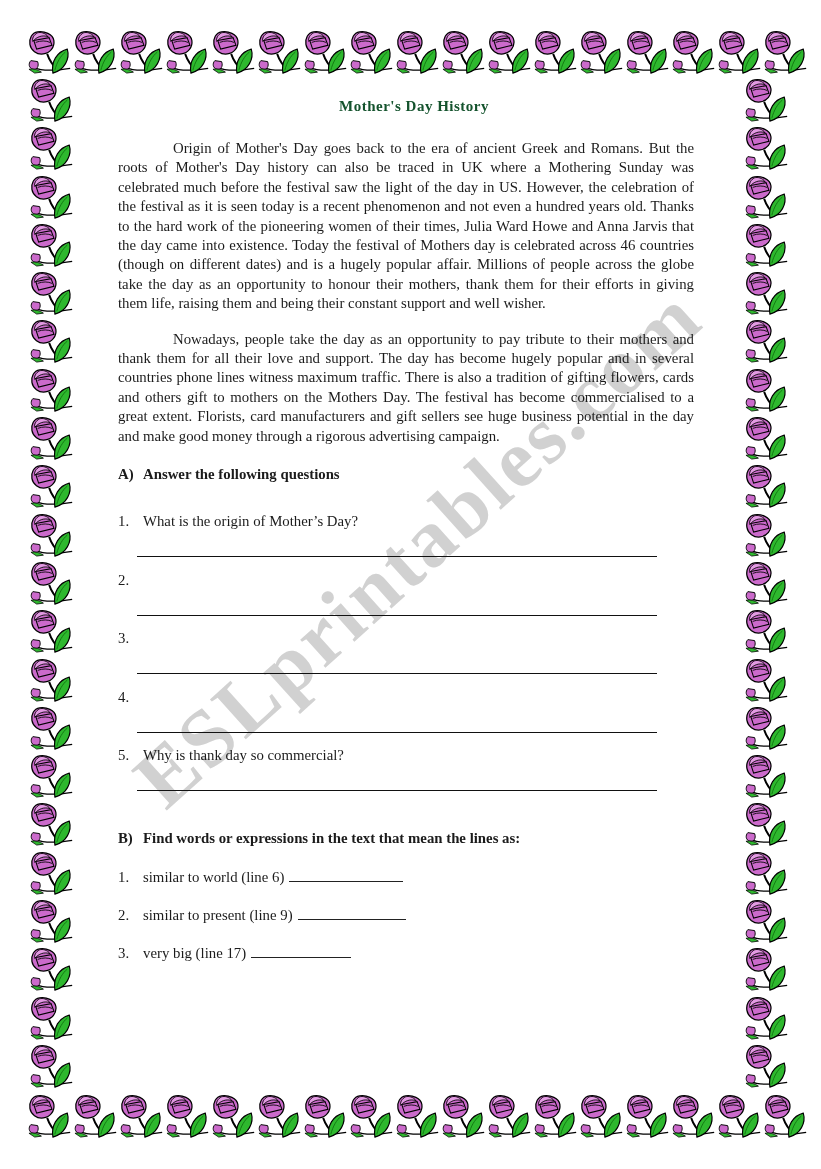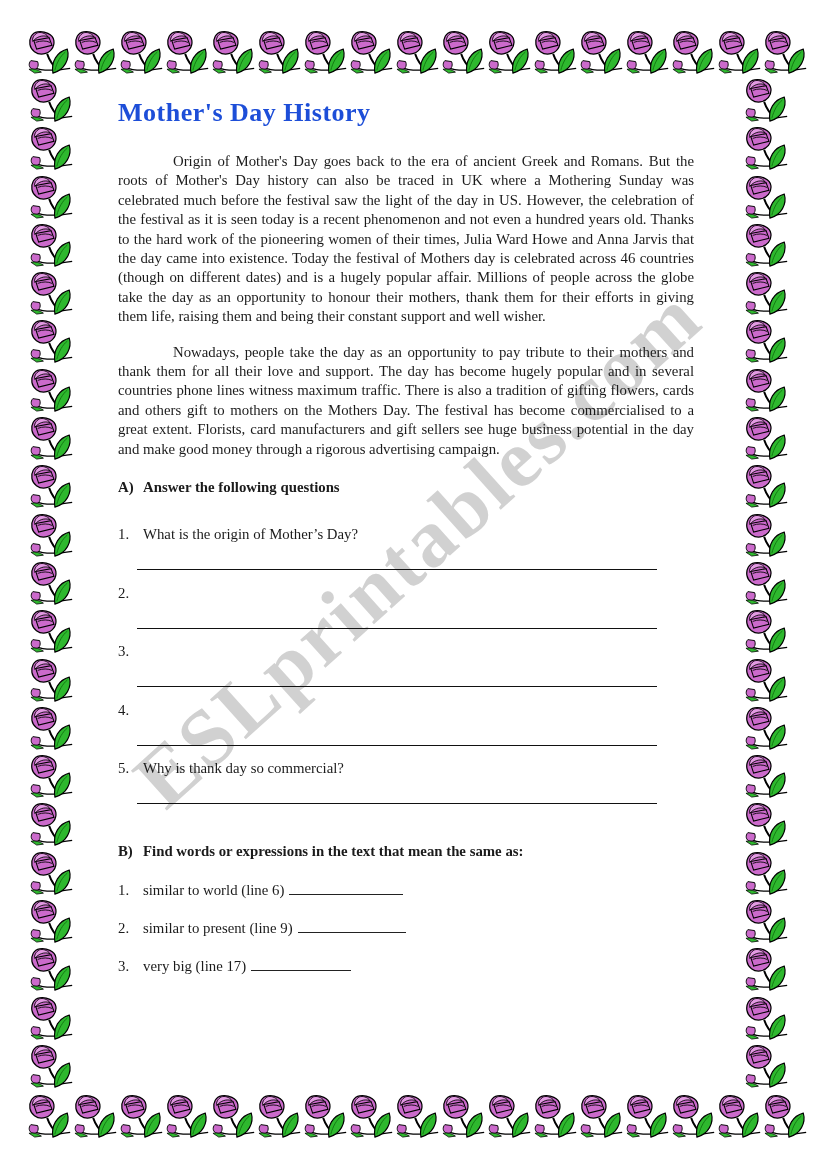--- a/index.html
+++ b/index.html
@@ -28,23 +28,23 @@
     font-weight:bold;
     font-size:82px;
     letter-spacing:3px;
     color:#c6c6c6;
     opacity:.8;
     white-space:nowrap;
   }
   
   .content{position:absolute;left:118px;top:98px;width:592px;z-index:1;}
   .title{
-    text-align:left;
-    font-size:26px;font-weight:bold;
-    color:#1d4ed8;
+    text-align:center;
+    font-size:15px;font-weight:bold;
+    color:#14532d;
     margin:0 0 24px 0;
     letter-spacing:.5px;
   }
   .para{
     font-size:14.8px;line-height:19.4px;
     text-align:justify;
     text-indent:55px;
     margin:0 16px 16px 0;
   }
   .para.second{margin-bottom:19px;}
@@ -382,21 +382,21 @@
       <div class="q-row">
         <span class="q-num">5.</span>
         <span>Why is thank day so commercial?</span>
       </div>
       <div class="answer-line"></div>
     </div>
 
     <div class="section-b">
       <div class="sec-heading b">
         <span class="sec-label">B)</span>
-        <span>Find words or expressions in the text that mean the same as:</span>
+        <span>Find words or expressions in the text that mean the lines as:</span>
       </div>
 
       <div class="b-item">
         <span class="q-num">1.</span>
         <span>similar to world (line 6)</span>
         <span class="blank b1"></span>
       </div>
 
       <div class="b-item">
         <span class="q-num">2.</span>

